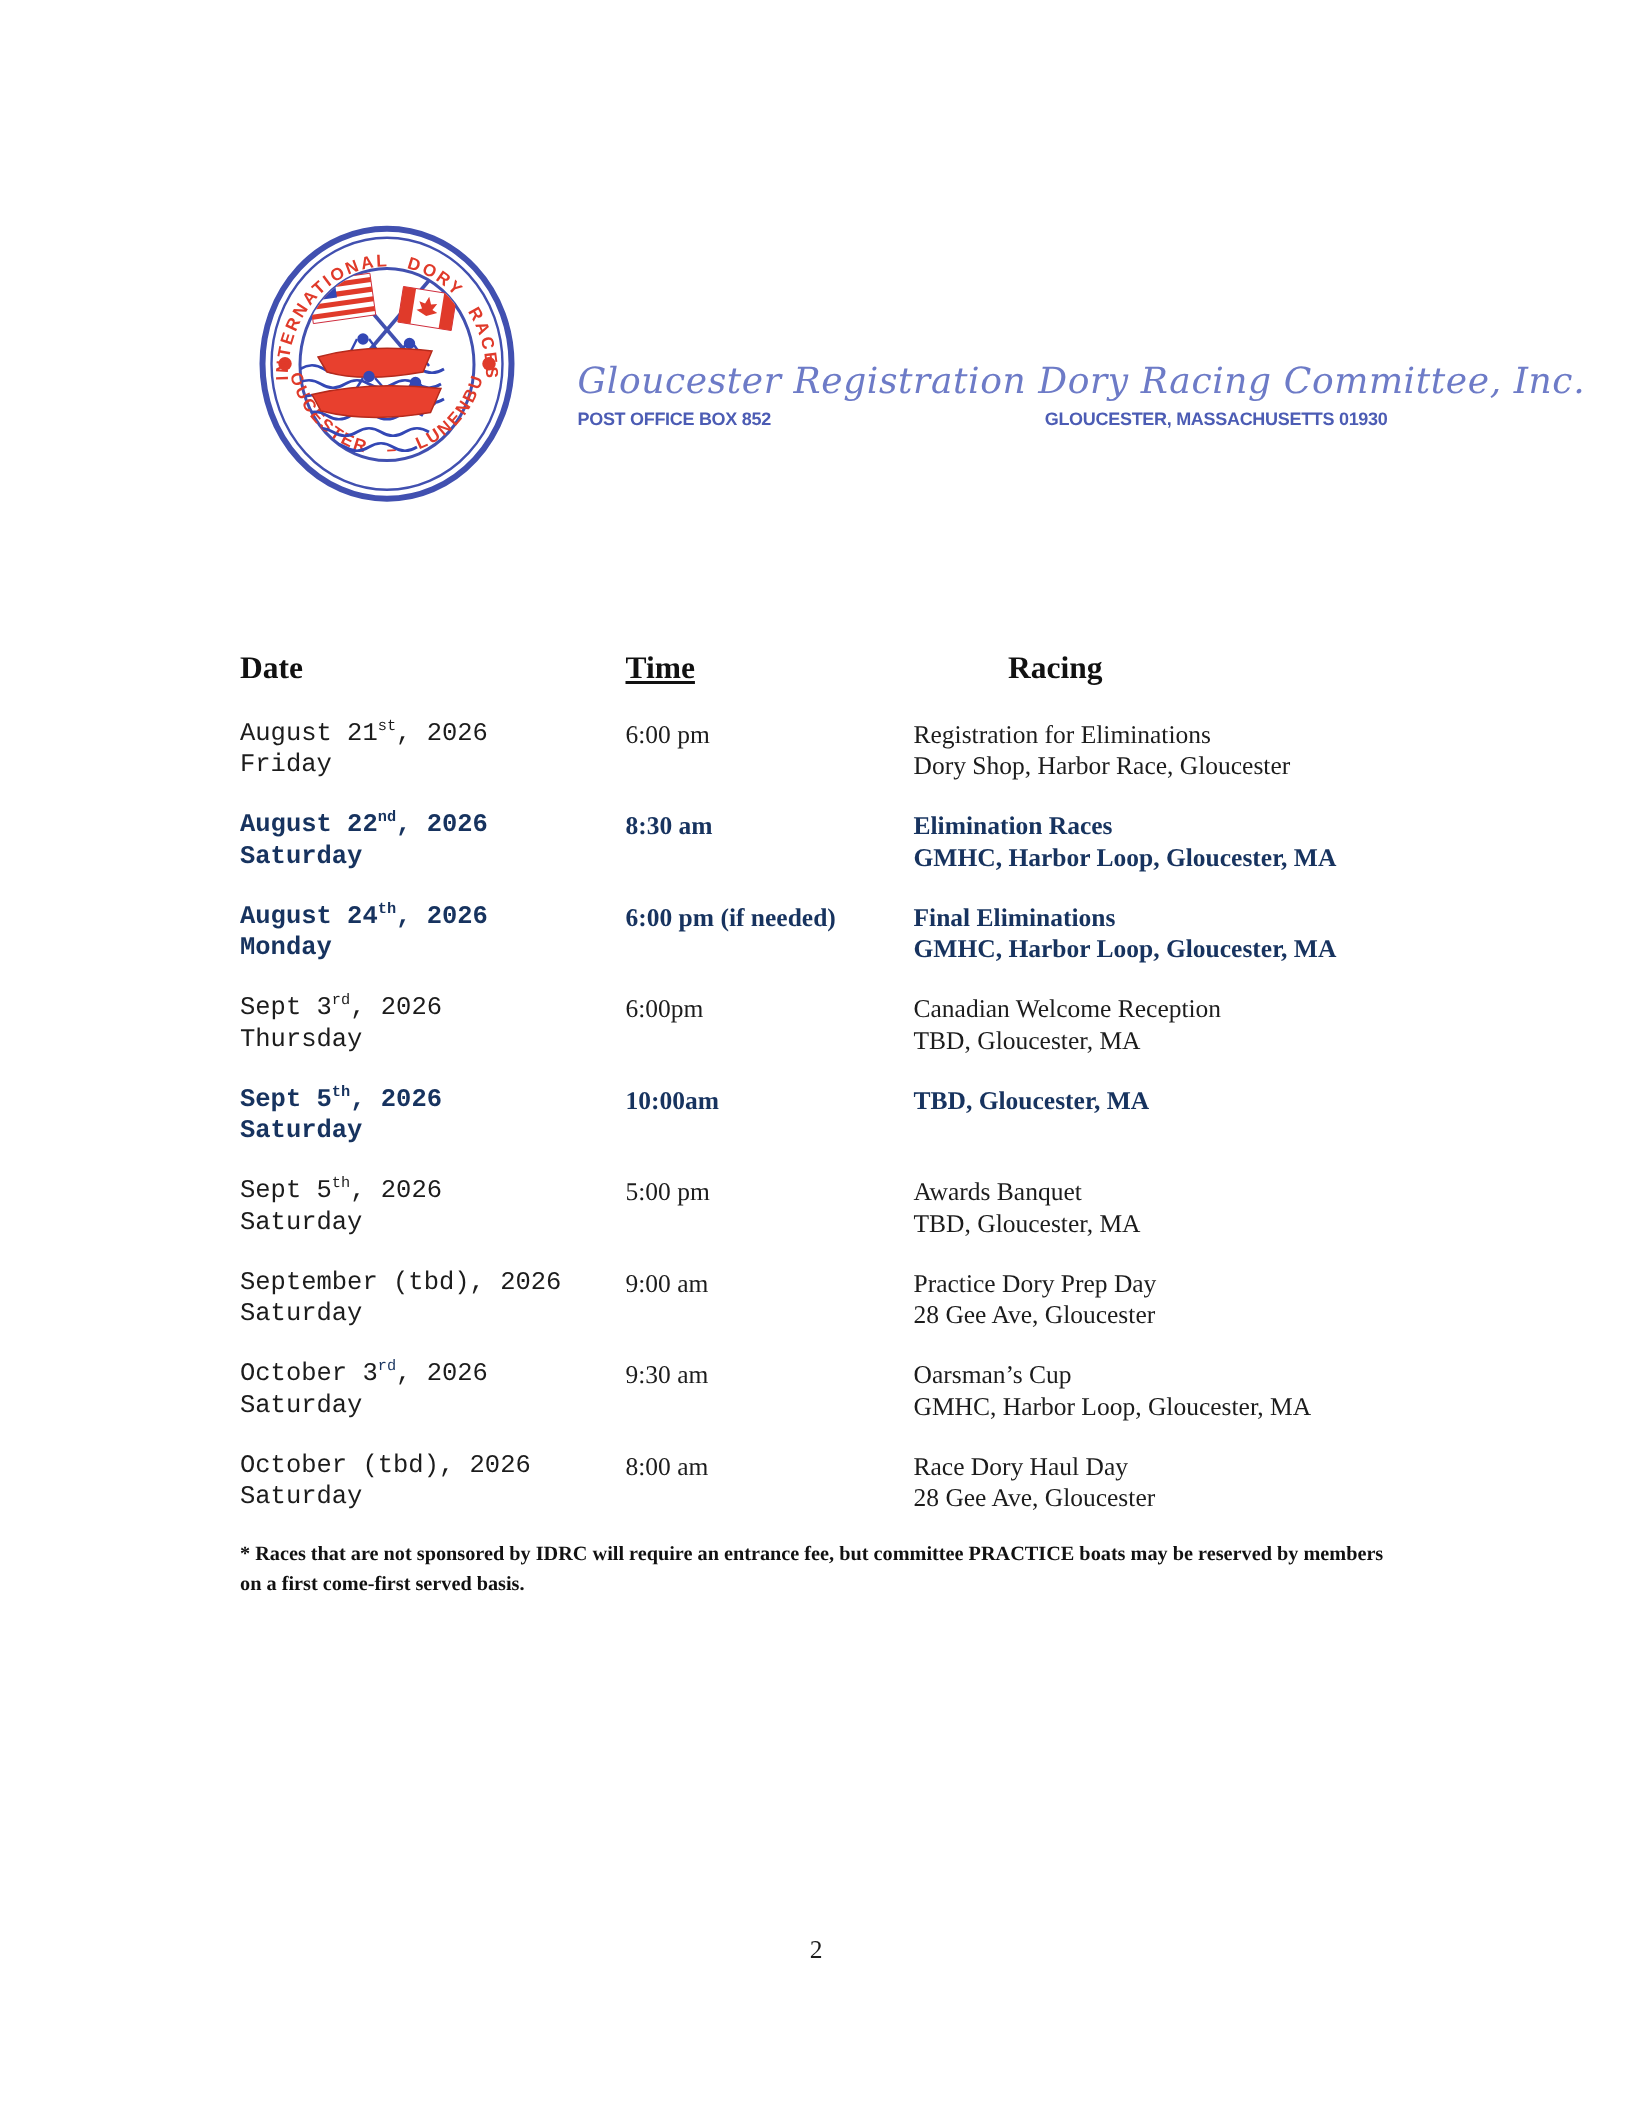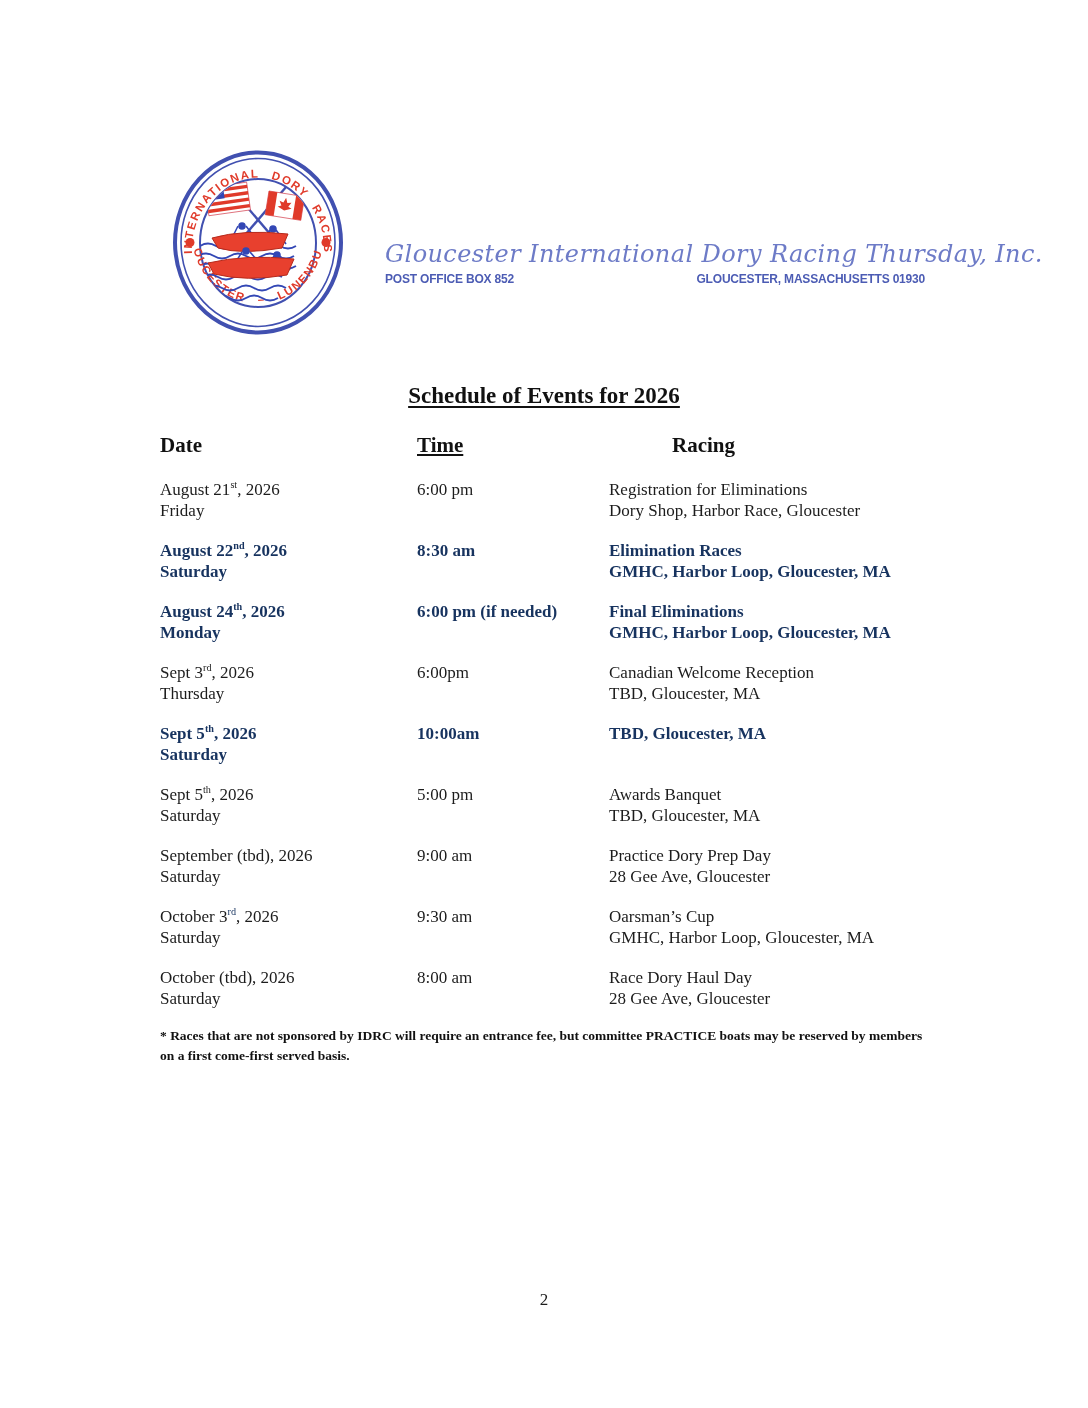--- a/index.html
+++ b/index.html
@@ -85,21 +85,21 @@
   .h-date{width:257px;}
   .h-time{width:192px;text-decoration:underline;}
   .h-event{flex:1;padding-left:63px;}
 
   .row{
     display:flex;
     font-size:17px;
     line-height:20.5px;
     margin-bottom:20px;
   }
-  .c-date{width:257px;}
+  .c-date{width:257px;font-family:Liberation Mono, monospace;}
   .c-time{width:192px;}
   .c-event{flex:1;}
   .row.navy{color:var(--navy);font-weight:bold;}
   sup{
     font-size:0.6em;
     vertical-align:super;
     line-height:0;
   }
   .sup-accent sup{color:var(--navy);}
 
@@ -214,28 +214,27 @@
           <line x1="102" y1="106" x2="94" y2="120"></line>
             <line x1="108" y1="106" x2="118" y2="120"></line>
           <circle cx="105" cy="105" r="3" fill="#3347b5"></circle>
         </g>
         <path d="M36,113 Q74,104 122,109 L115,125 Q74,132 42,124 Z" fill="#e8402e" stroke="#b52a1c" stroke-width="1"></path>
       </g>
     </g>
   </svg>
 
   <div class="lh-text">
-    <div class="lh-script">Gloucester International Dory Racing Thursday, Inc.</div>
+    <div class="lh-script">Gloucester Registration Dory Racing Committee, Inc.</div>
     <div class="lh-address">
       <span>POST OFFICE BOX 852</span>
       <span>GLOUCESTER, MASSACHUSETTS  01930</span>
     </div>
   </div>
 
-  <div class="title">Schedule of Events for 2026</div>
 
   <div class="schedule">
     <div class="thead">
       <div class="h-date">Date</div>
       <div class="h-time">Time</div>
       <div class="h-event">Racing</div>
     </div>
 
     <div class="row">
       <div class="c-date">

